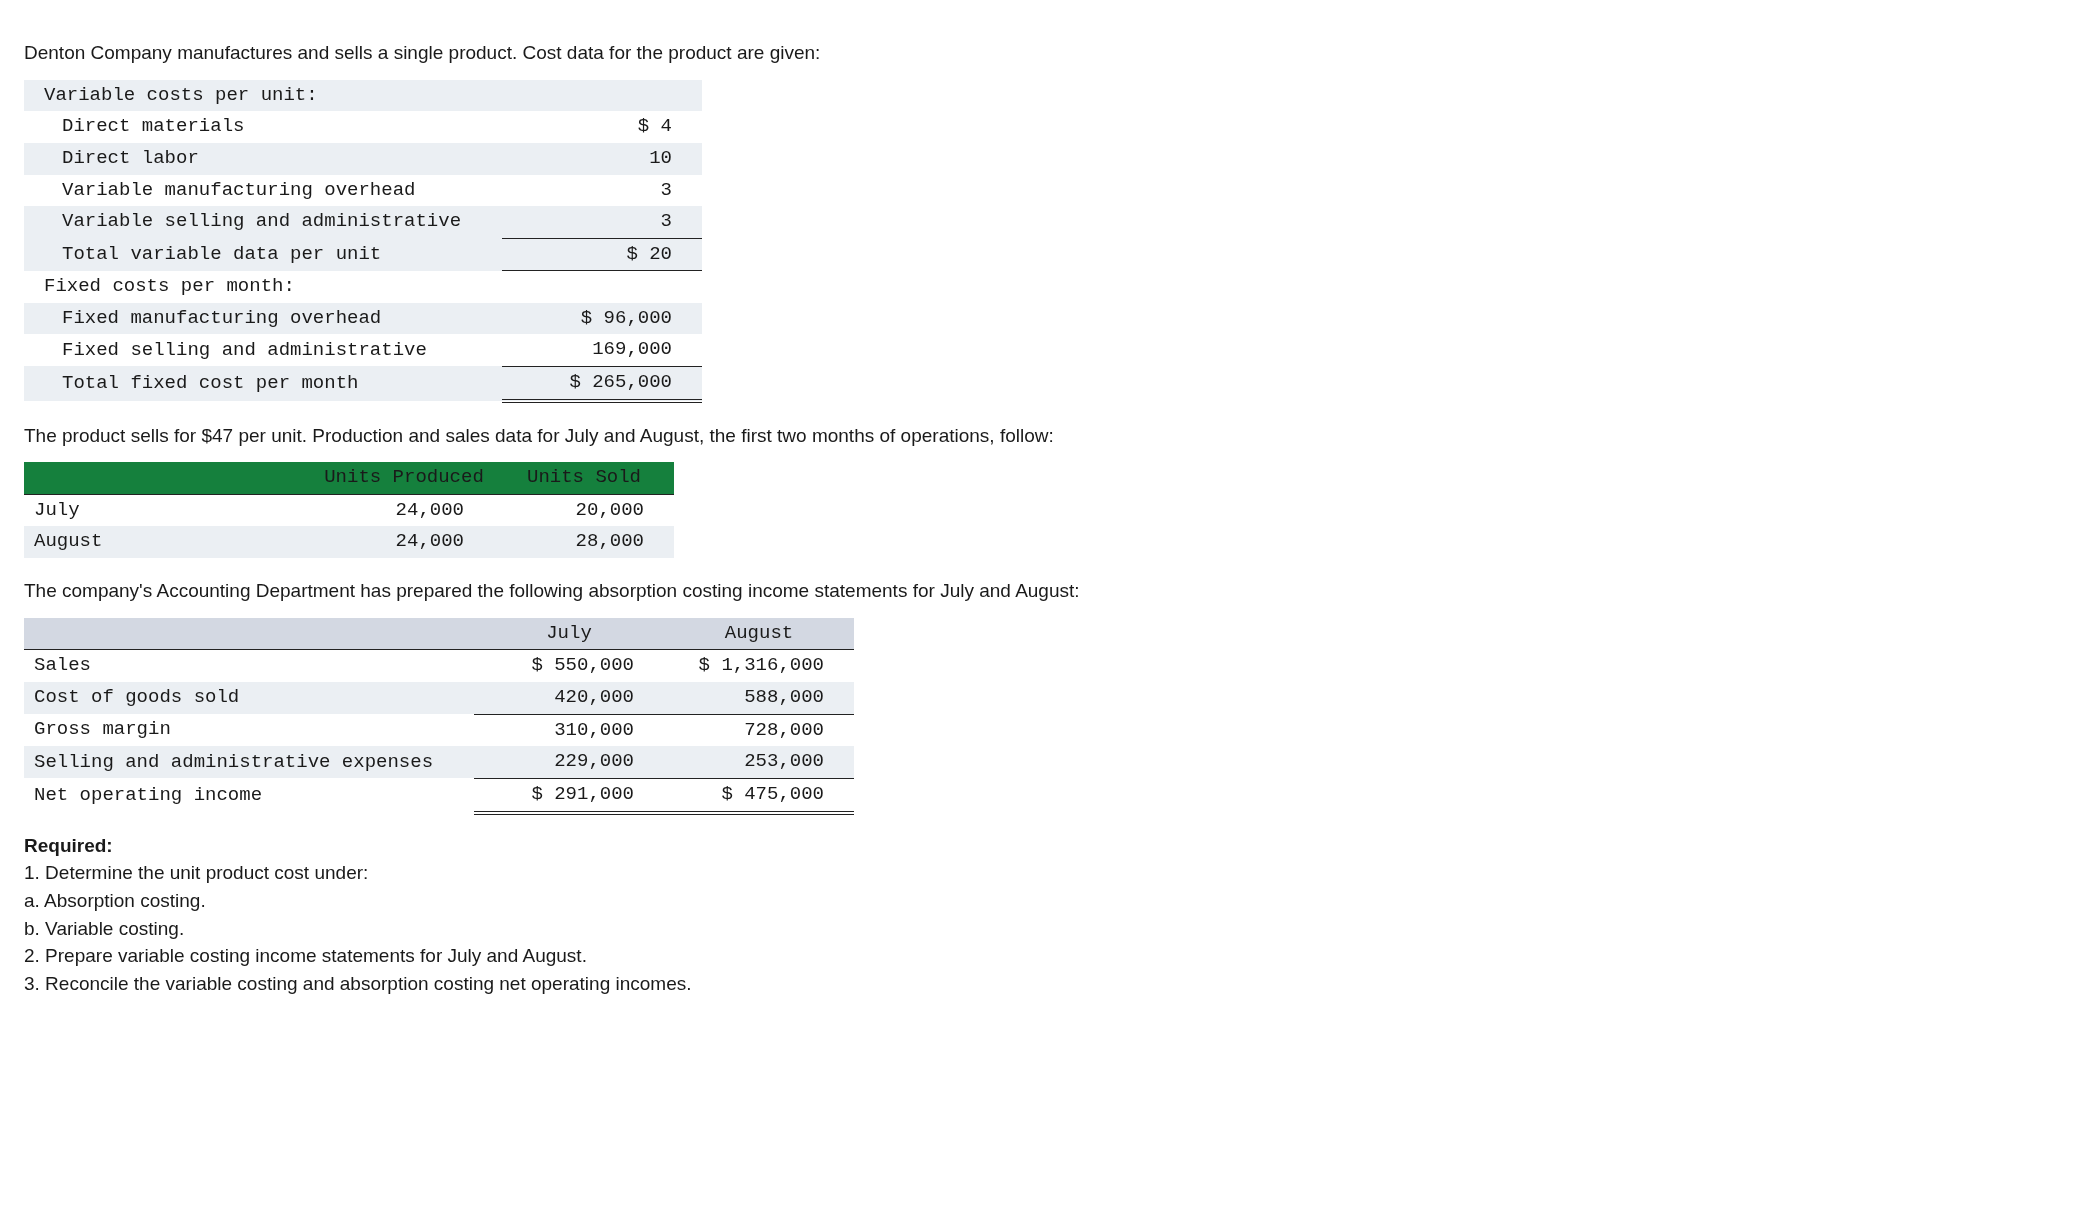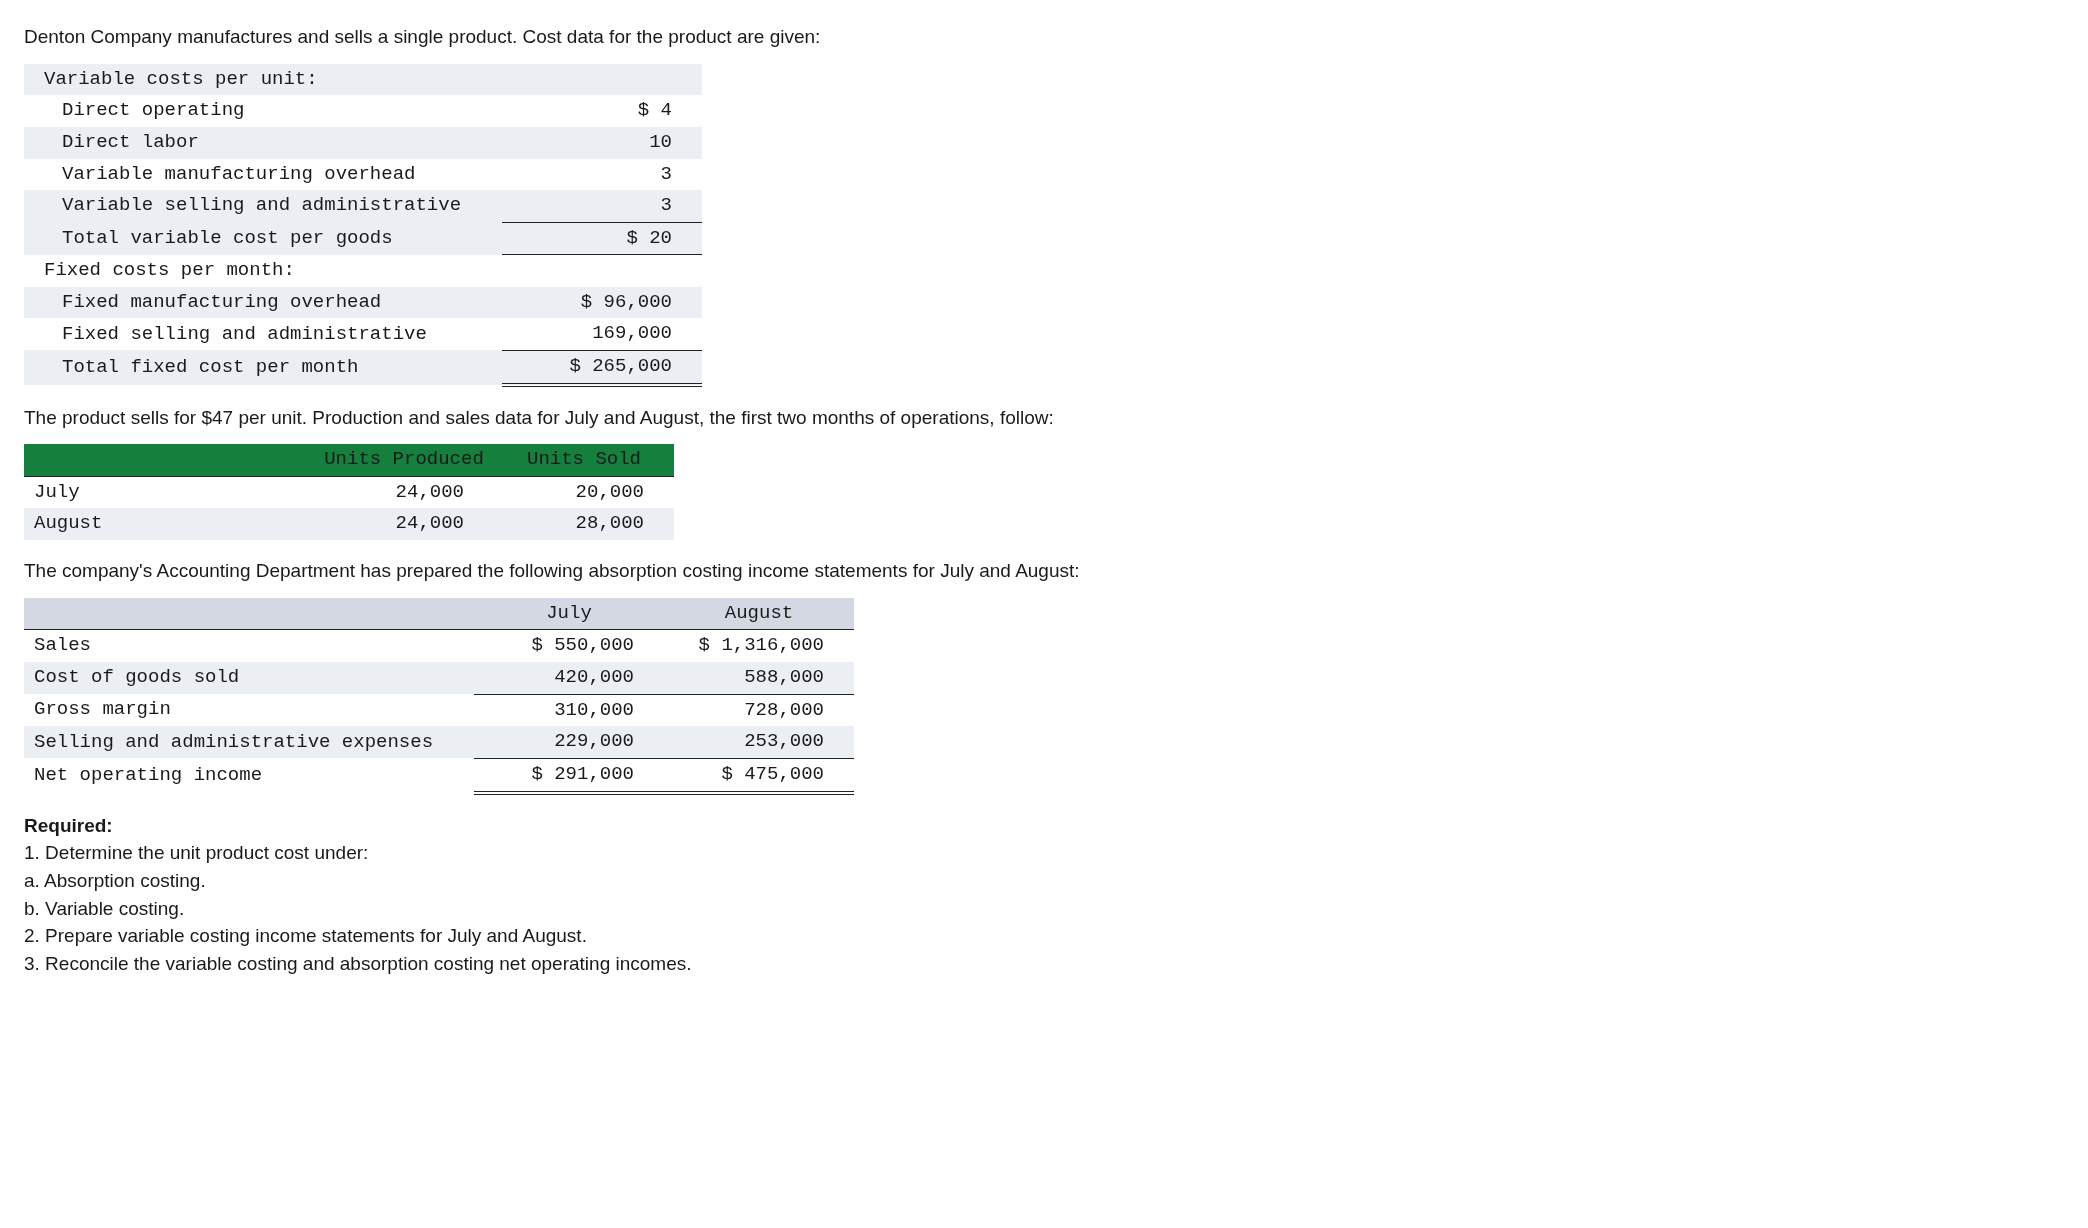--- a/index.html
+++ b/index.html
@@ -9,21 +9,21 @@
     margin: 0;
     padding: 20px 24px;
     line-height: 1.35;
     background: #fff;
   }
   .mono {
     font-family: "Courier New", Courier, monospace;
     font-size: 19px;
   }
   p {
-    margin: 4px 0 14px 0;
+    margin: 20px 0 14px 0;
   }
   table {
     border-collapse: collapse;
     margin: 6px 0 18px 0;
   }
   .t1 td {
     padding: 3px 10px 3px 10px;
     vertical-align: middle;
   }
   .t1 td:first-child { width: 430px; }
@@ -65,37 +65,37 @@
 
 <p>Denton Company manufactures and sells a single product. Cost data for the product are given:</p>
 
 <table class="t1 mono">
   <tbody>
       <tr class="shade">
     <td class="indent2">Variable costs per unit:</td>
     <td class="value"></td>
   </tr>
   <tr>
-    <td class="indent1">Direct operating</td>
+    <td class="indent1">Direct materials</td>
     <td class="value">$ 4</td>
   </tr>
   <tr class="shade">
     <td class="indent1">Direct labor</td>
     <td class="value">10</td>
   </tr>
   <tr>
     <td class="indent1">Variable manufacturing overhead</td>
     <td class="value">3</td>
   </tr>
   <tr class="shade">
     <td class="indent1">Variable selling and administrative</td>
     <td class="value bb">3</td>
   </tr>
   <tr class="shade">
-    <td class="indent1">Total variable cost per goods</td>
+    <td class="indent1">Total variable data per unit</td>
     <td class="value bb">$ 20</td>
   </tr>
   <tr>
     <td class="indent2">Fixed costs per month:</td>
     <td class="value"></td>
   </tr>
   <tr class="shade">
     <td class="indent1">Fixed manufacturing overhead</td>
     <td class="value">$ 96,000</td>
   </tr>

